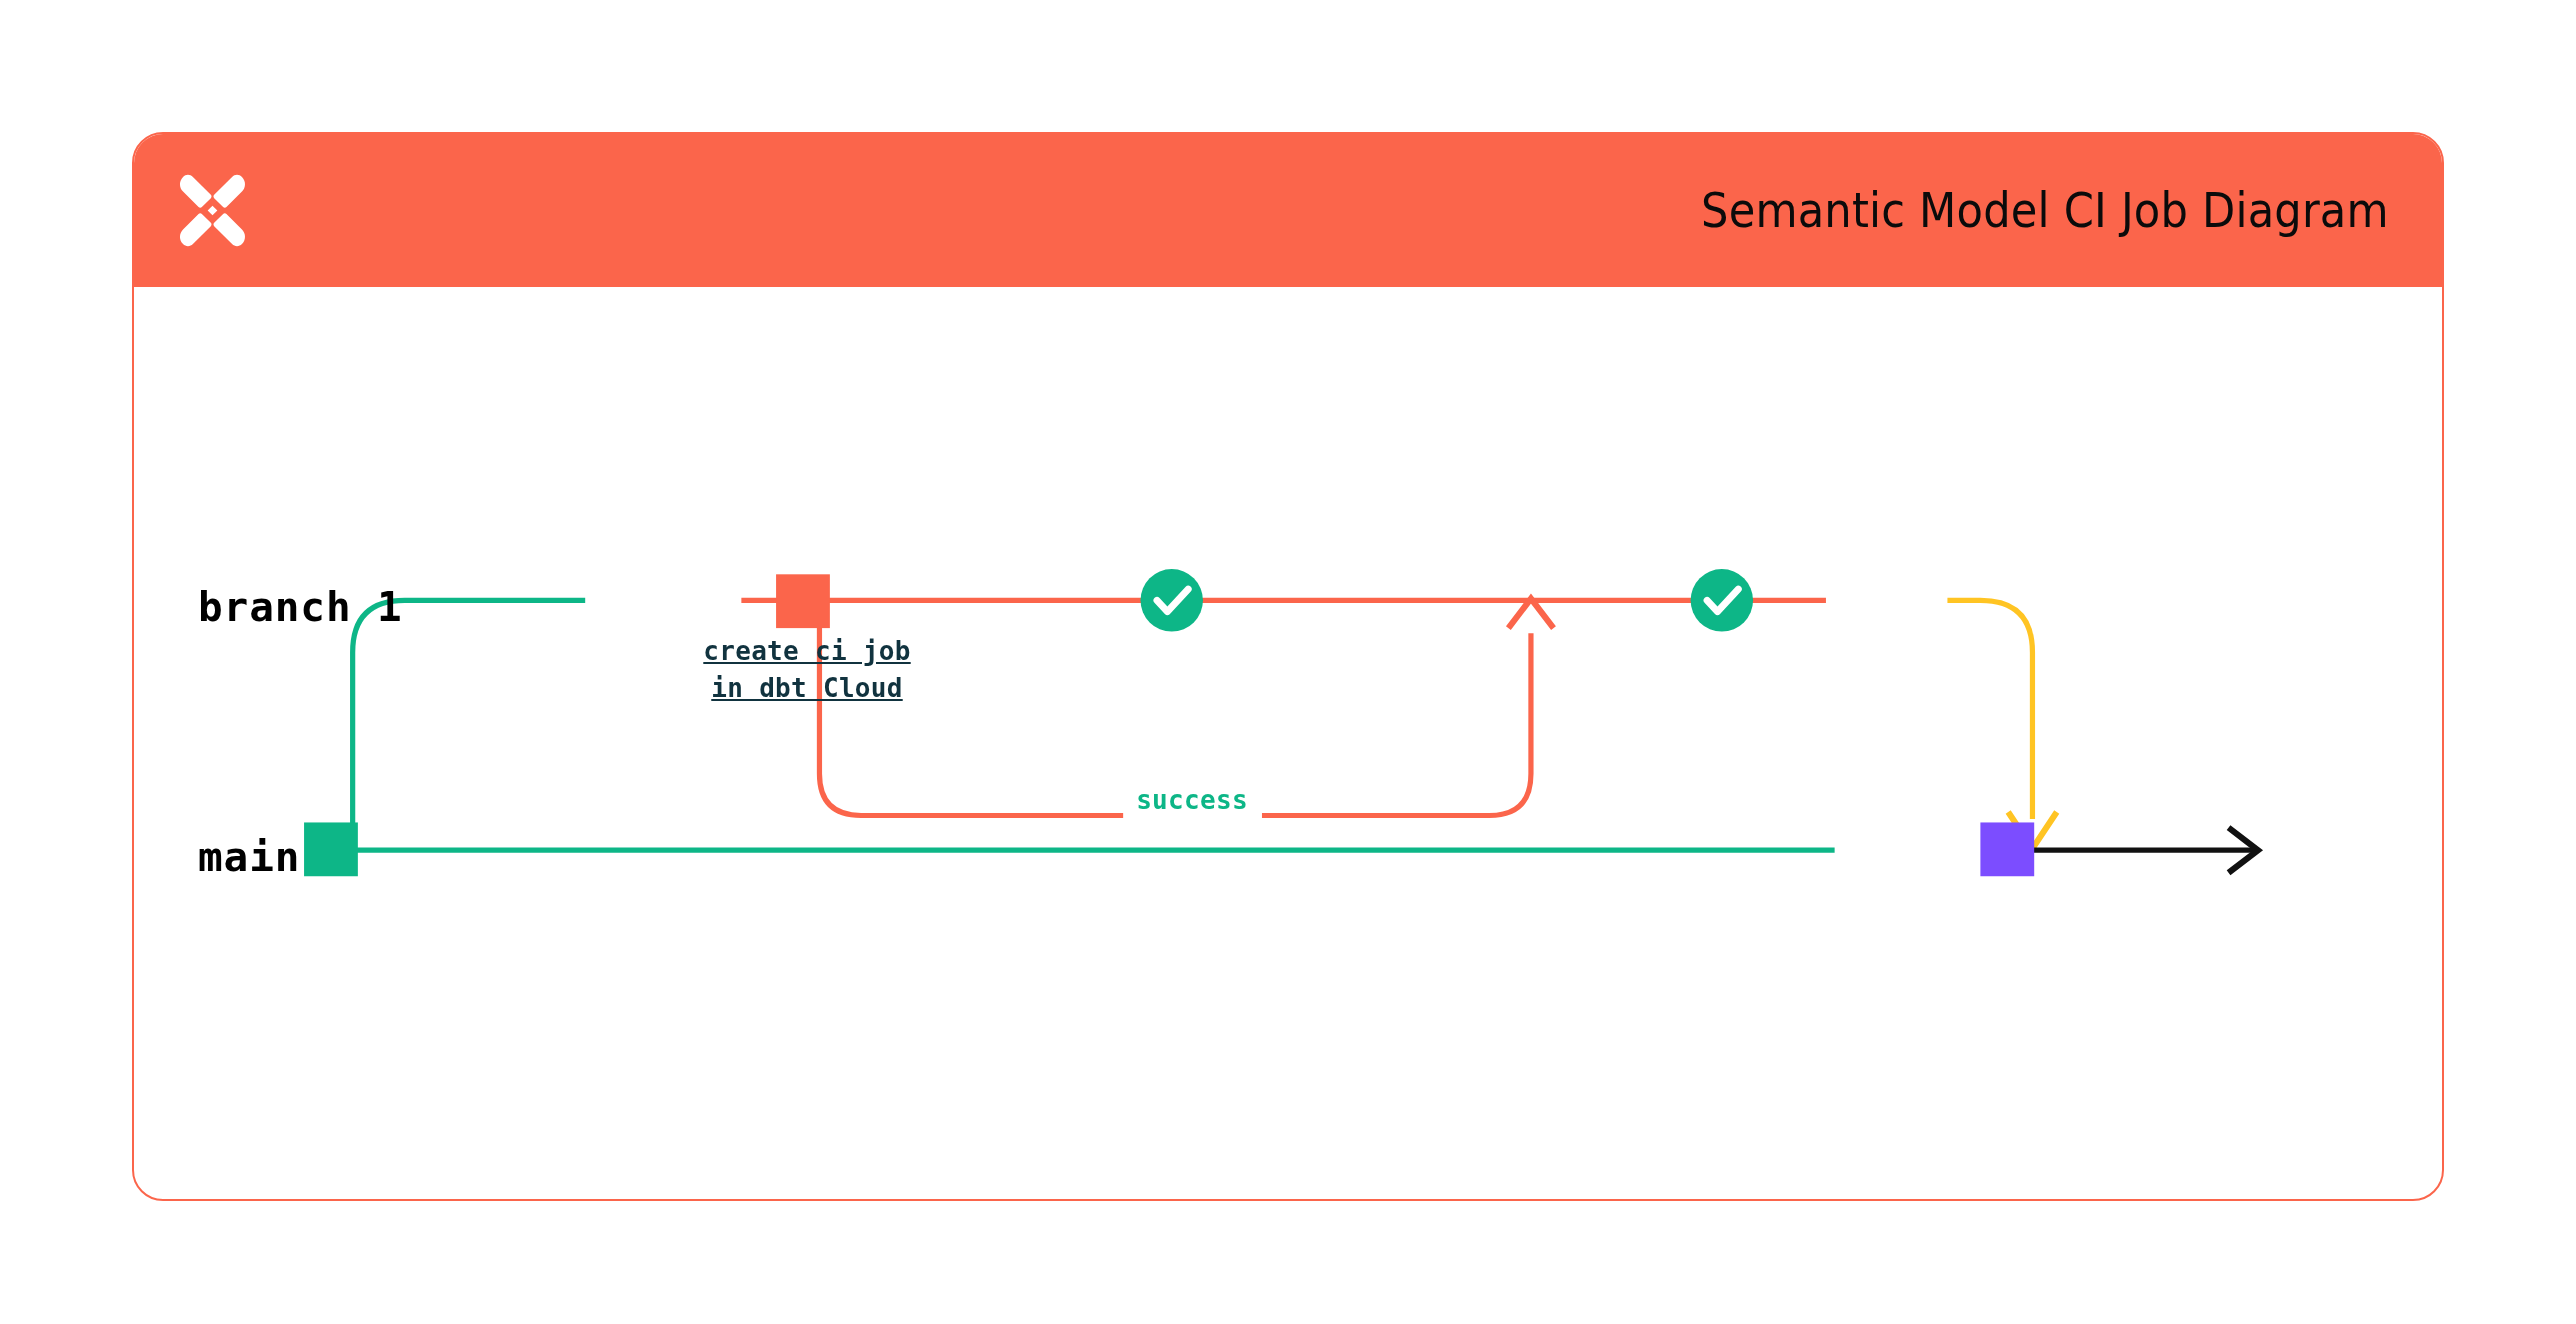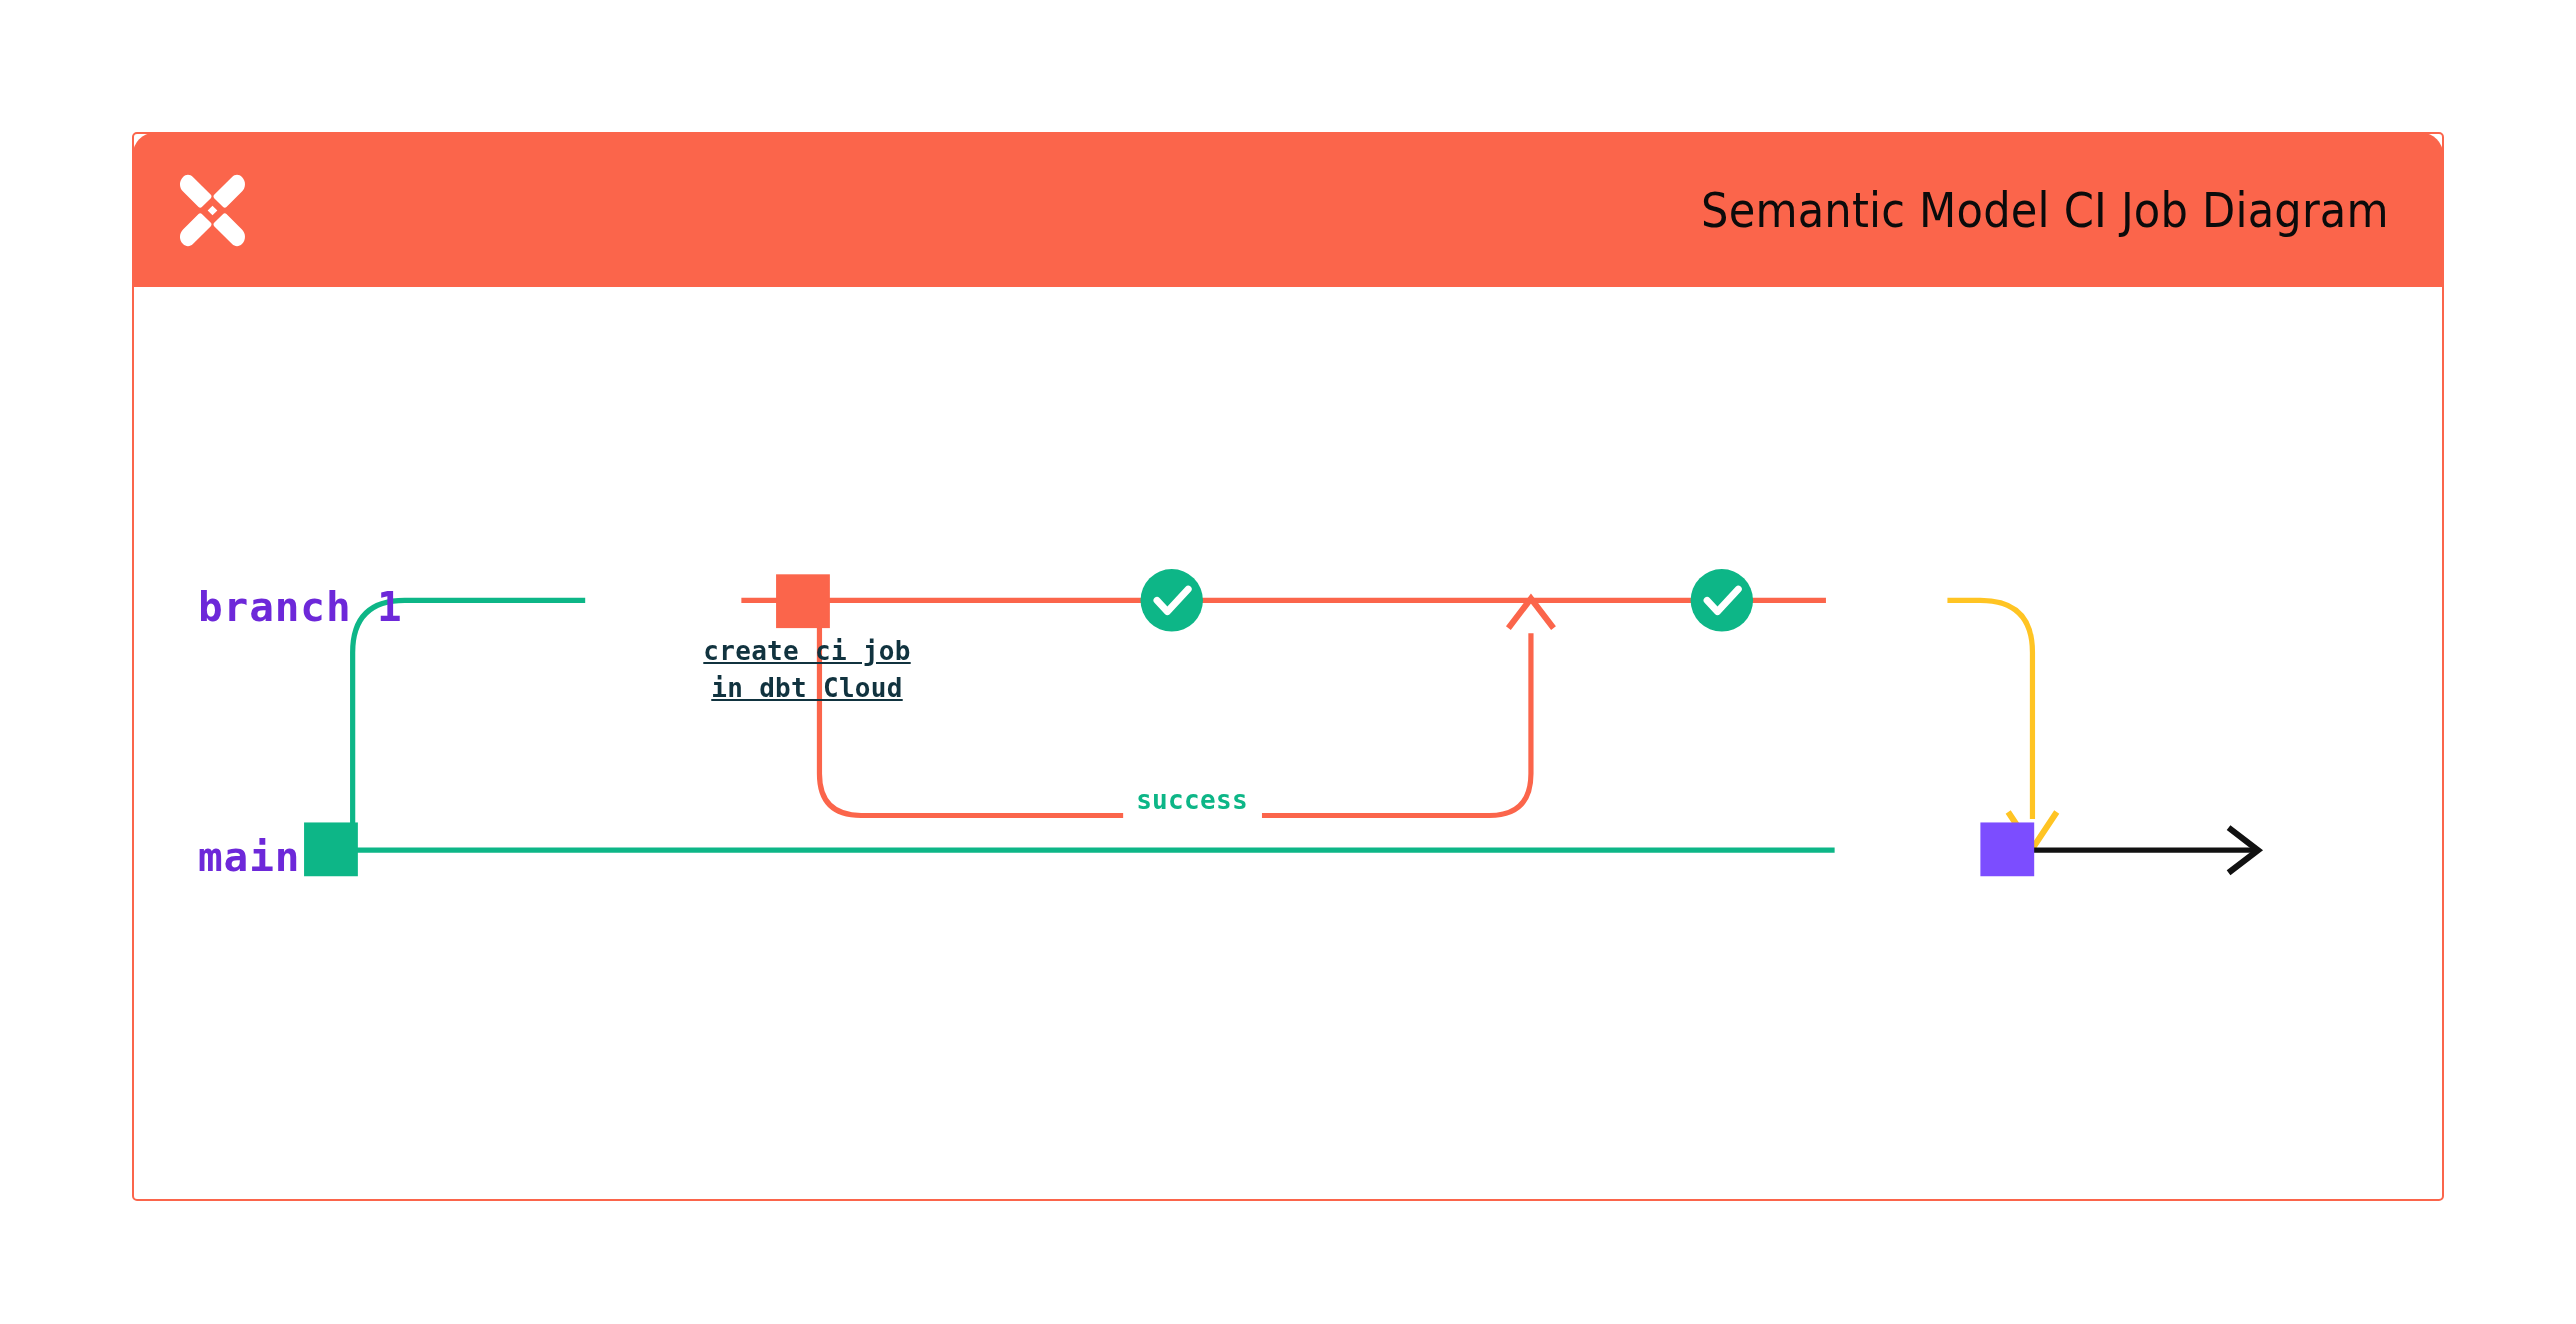--- a/index.html
+++ b/index.html
@@ -16,21 +16,21 @@
 
   
   #card {
     position: absolute;
     left: 132px;
     top: 132px;
     width: 2312px;
     height: 1069px;
     box-sizing: border-box;
     border: 2.6px solid #FB654B;
-    border-radius: 5px;
+    border-radius: 31px;
     background: #ffffff;
     overflow: hidden;
   }
 
   
   #header {
     position: absolute;
     left: -0.9px;
     top: -0.9px;
     width: calc(100% + 1.7px);
@@ -74,21 +74,21 @@
     height: 100%;
     display: block;
   }
 
   
   .lane-label {
     position: absolute;
     font-family: "DejaVu Sans Mono", monospace;
     font-size: 41px;
     font-weight: 700;
-    color: #6d28d9;
+    color: #000000;
     white-space: nowrap;
     letter-spacing: 0.9px;
   }
   .node-label {
     position: absolute;
     font-family: "DejaVu Sans Mono", monospace;
     font-size: 26px;
     font-weight: 700;
     color: #11333F;
     line-height: 1.42;

